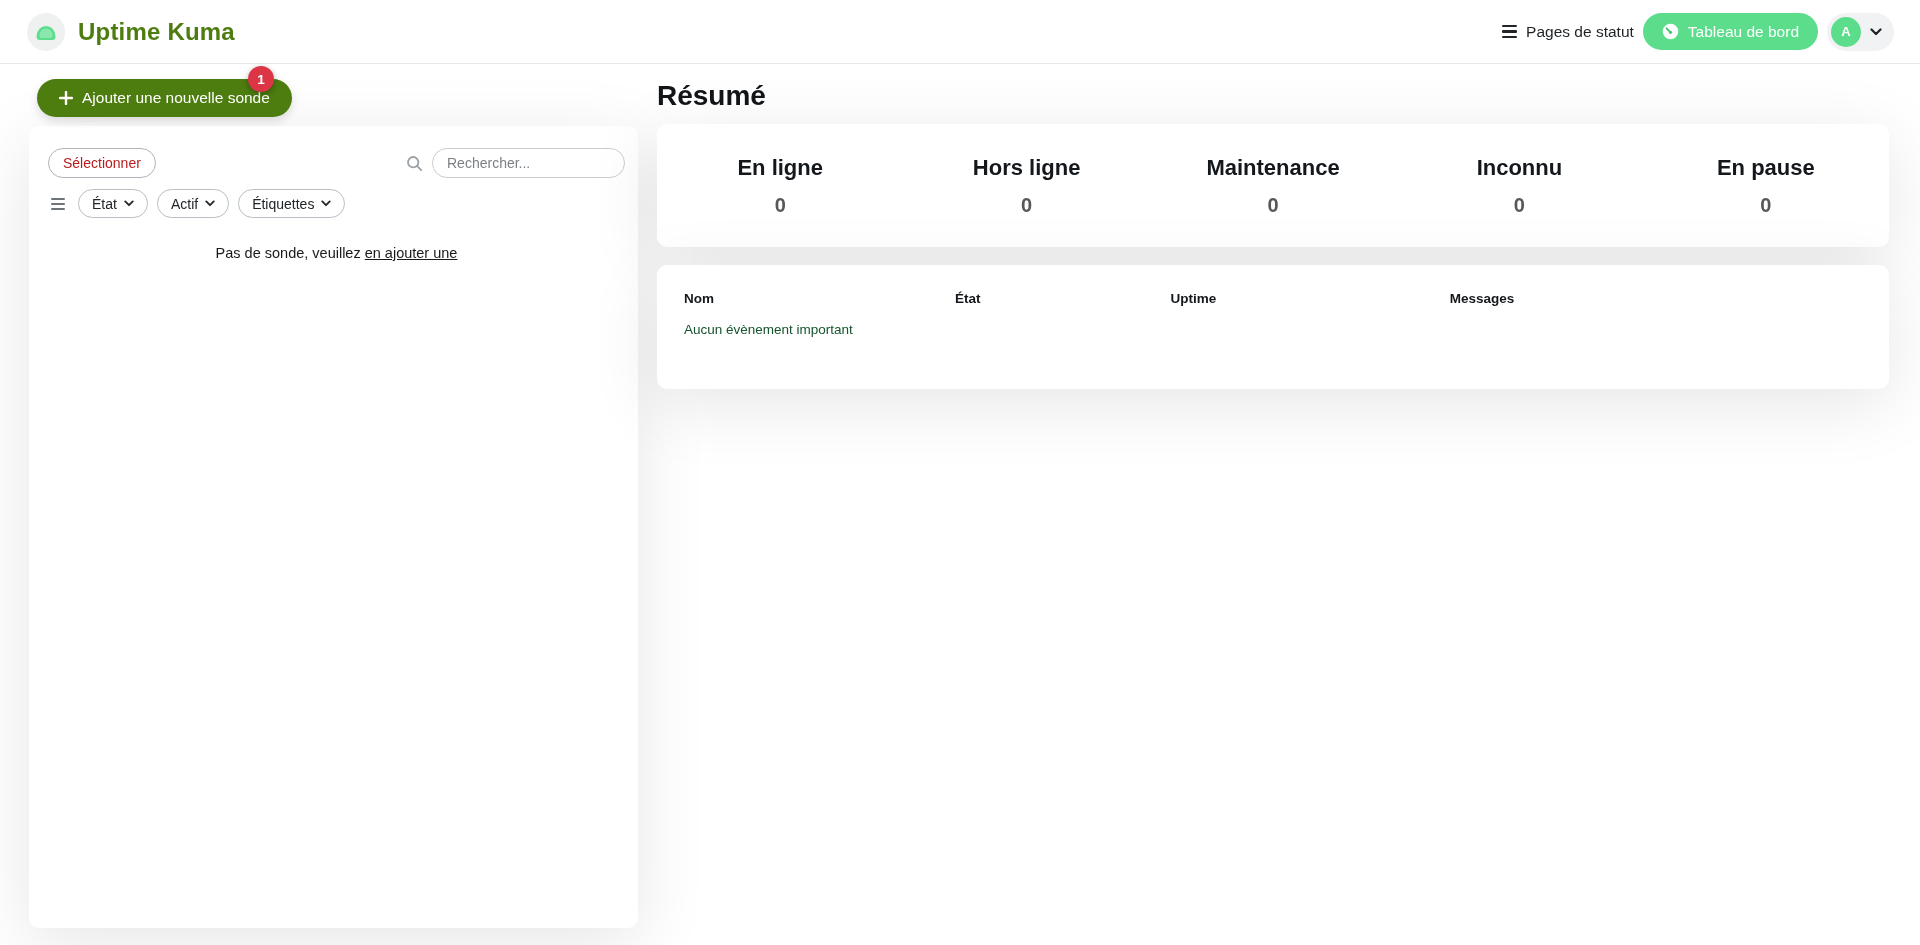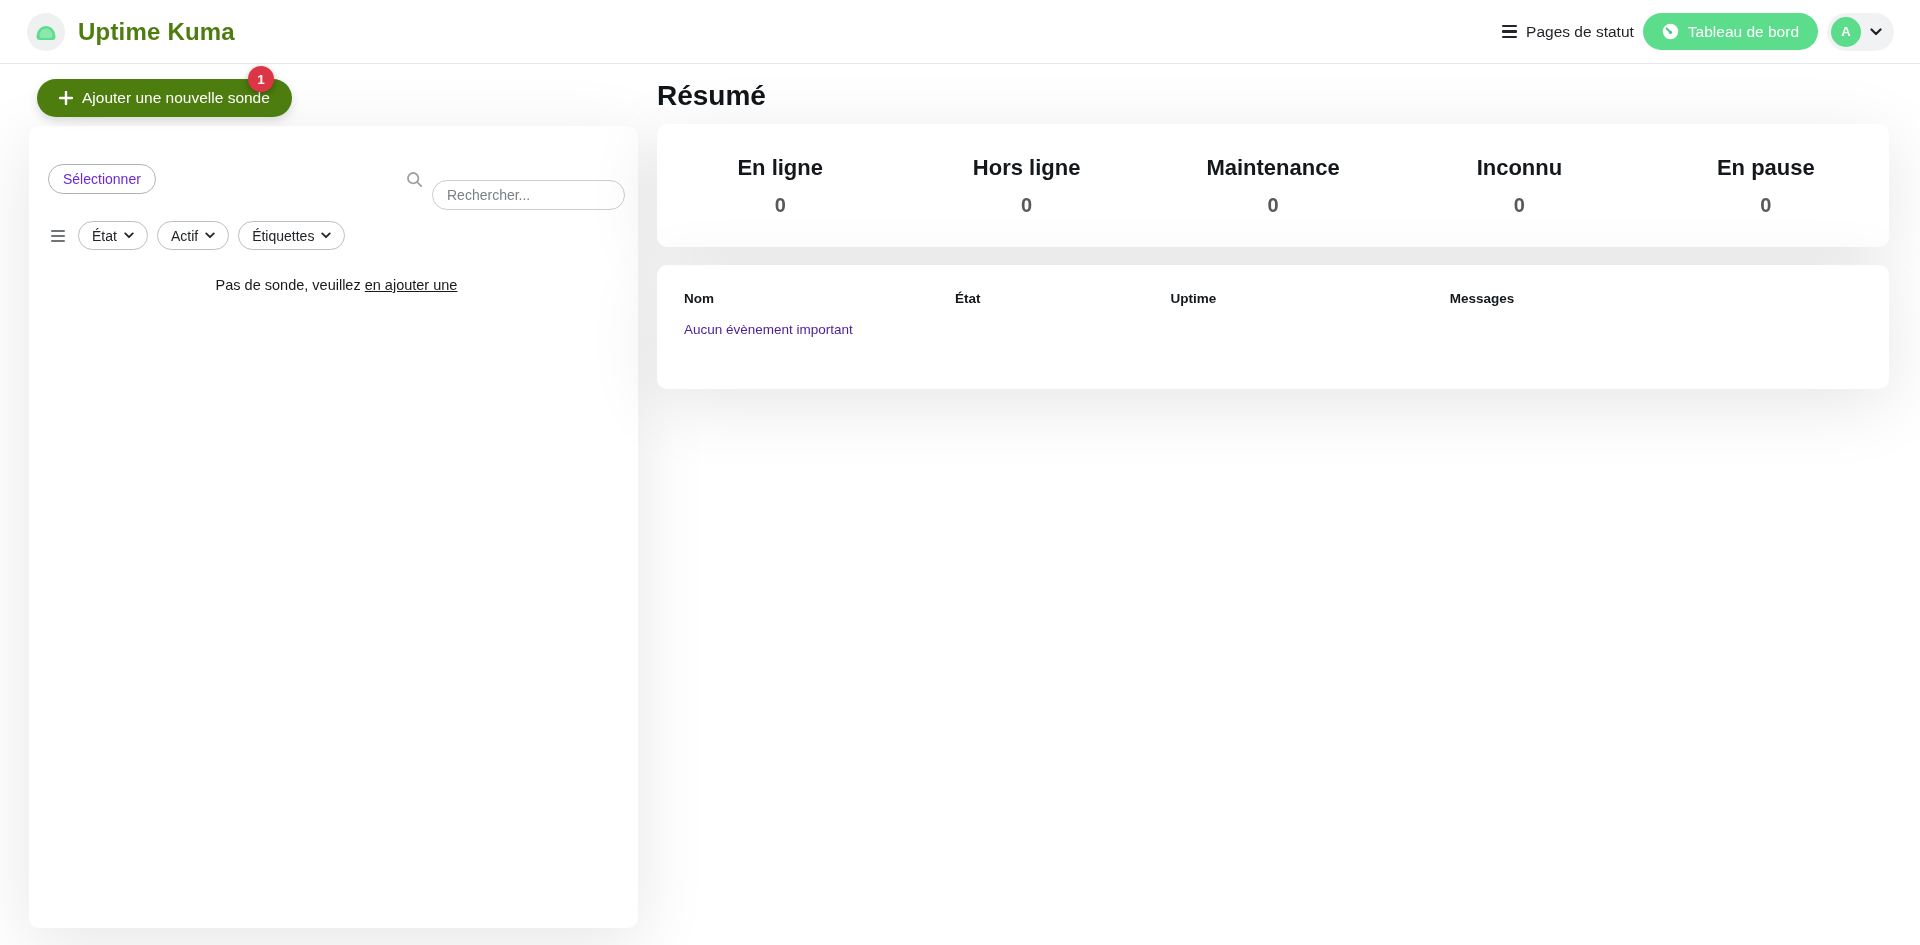--- a/index.html
+++ b/index.html
@@ -56,26 +56,26 @@
   }
   .sidebar-card {
     position:absolute; left:29px; top:126px; width:609px; height:802px;
     background:#fff; border-radius:10px;
     box-shadow:0 15px 70px rgba(0,0,0,.1);
     padding:22px 13px 0 19px;
   }
   .sidebar-row1 { display:flex; align-items:center; justify-content:space-between; }
   .select-btn {
     height:30px; border-radius:15px; border:1px solid #aeb4b9; background:#fff;
-    padding:0 14px; font-size:14px; color:#6d28d9; font-family:inherit; cursor:pointer;
+    padding:0 14px; font-size:14px; color:#b91c1c; font-family:inherit; cursor:pointer;
   }
   .search-group { display:flex; align-items:center; gap:9px; }
   .search-input {
     width:193px; height:30px; border-radius:15px; border:1px solid #c9cdd1;
-    padding:0 14px; font-size:14px; font-family:inherit; color:#212529; outline:none;margin-top:32px;
+    padding:0 14px; font-size:14px; font-family:inherit; color:#212529; outline:none;
   }
   .search-input::placeholder { color:#7a8085; }
   .sidebar-row2 { display:flex; align-items:center; gap:9px; margin-top:11px; }
   .hamburger-icon { display:flex; flex-direction:column; gap:3px; margin:0 4px 0 3px; cursor:pointer; }
   .hamburger-icon i { display:block; width:14px; height:2px; background:#6f7479; border-radius:1px; }
   .filter-pill {
     height:29px; border-radius:15px; border:1px solid #b9bfc4; background:#fff;
     padding:0 13px; font-size:14px; color:#212529; font-family:inherit; cursor:pointer;
     display:flex; align-items:center; gap:7px;
   }
@@ -98,21 +98,21 @@
 
   .events-card {
     position:absolute; left:657px; top:265px; width:1232px; height:124px;
     background:#fff; border-radius:10px; box-shadow:0 15px 70px rgba(0,0,0,.1);
     padding:26px 27px 0;
   }
   .events-header {
     display:grid; grid-template-columns:23% 18.3% 23.7% 35%;
     font-size:13.5px; font-weight:700; color:#14181c;
   }
-  .events-empty { margin-top:16px; font-size:13.5px; color:#4c1d95; }
+  .events-empty { margin-top:16px; font-size:13.5px; color:#14532d; }
 
   svg { display:block; }
 </style>
 </head>
 <body>
 
 <header class="navbar">
   <div class="brand">
     <span class="logo-wrap">
       <svg width="40" height="40" viewBox="0 0 40 40">

